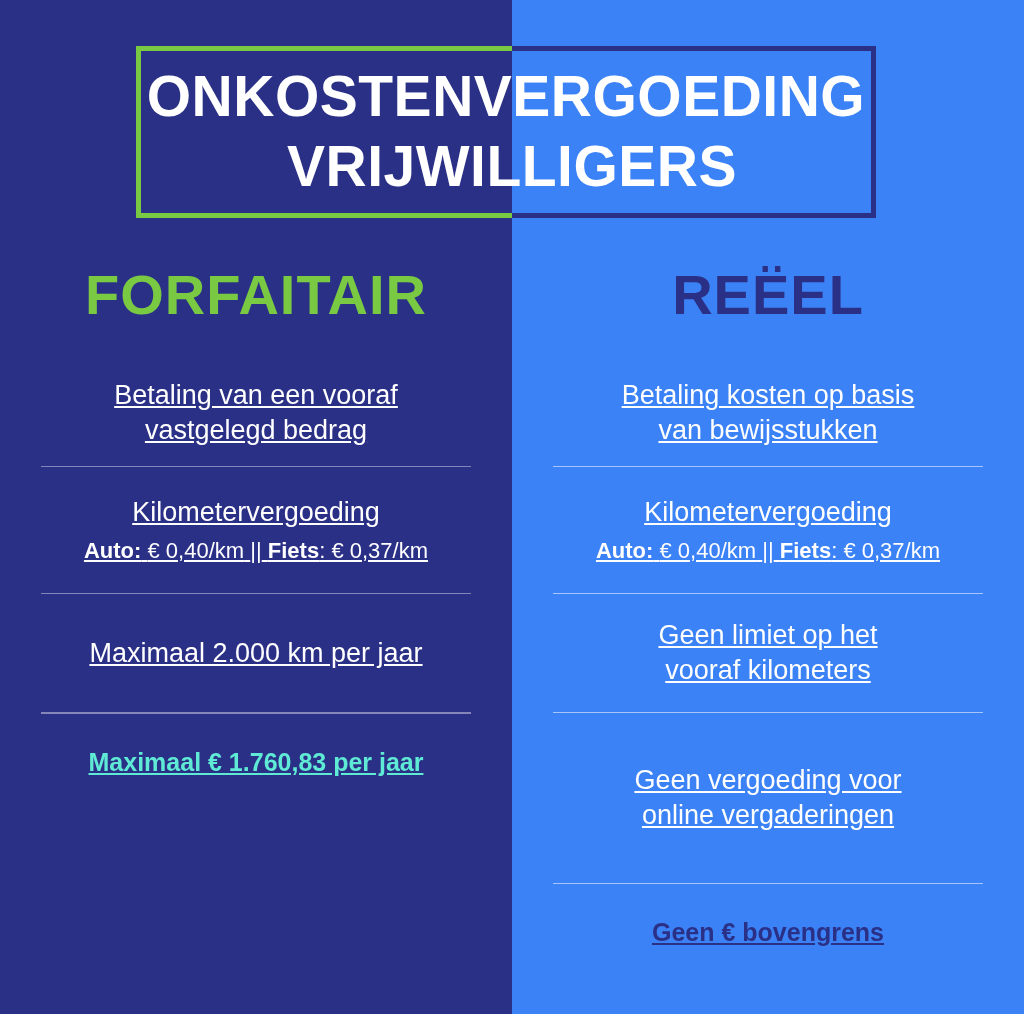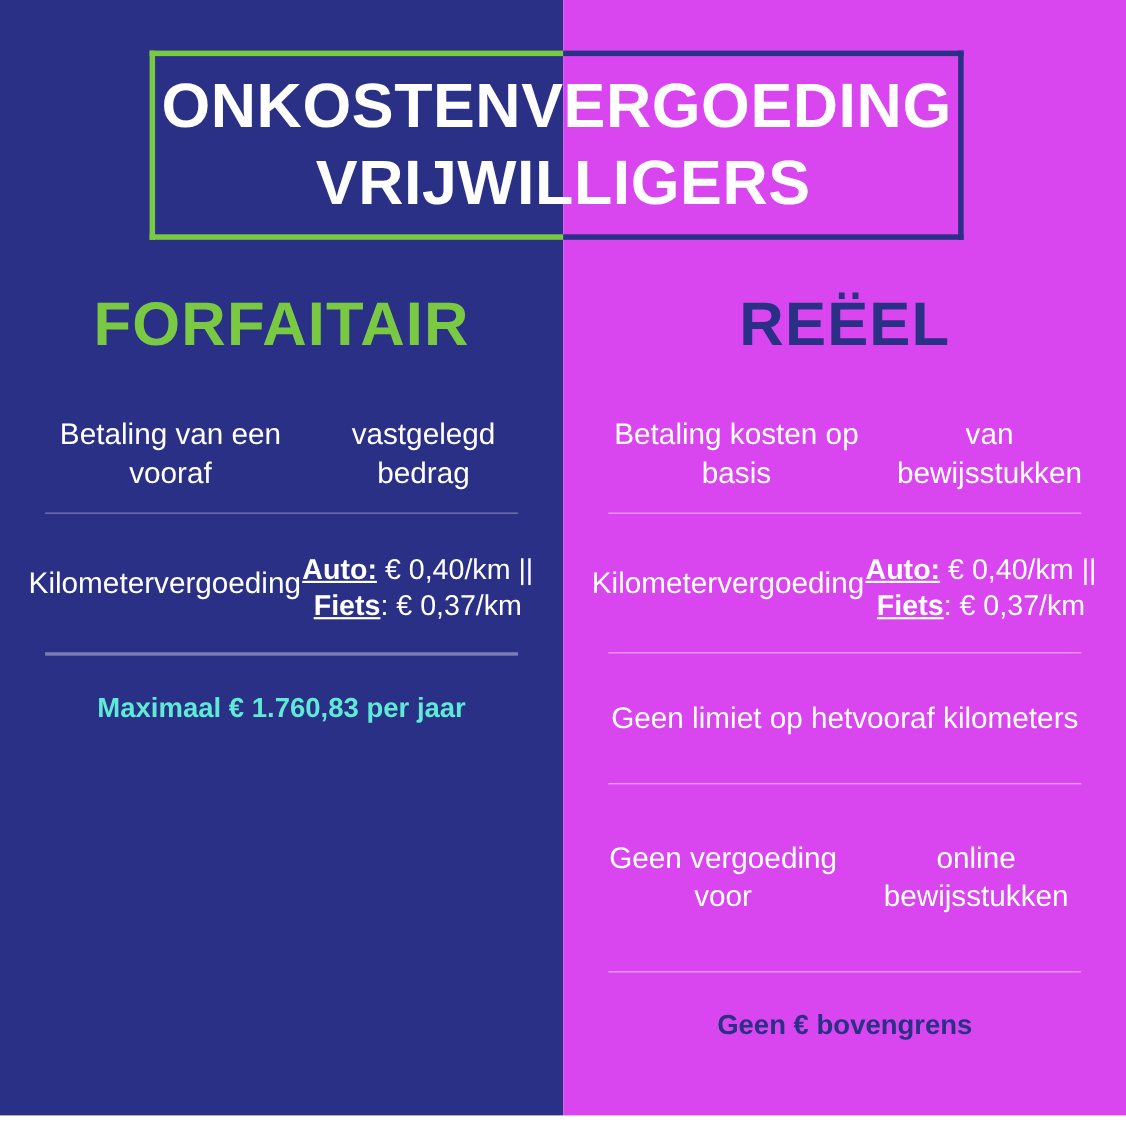--- a/index.html
+++ b/index.html
@@ -21,21 +21,21 @@
   .column {
     position: relative;
     width: 512px;
     height: 1014px;
     box-sizing: border-box;
   }
   .col-left {
     background: #2b3087;
   }
   .col-right {
-    background: #d946ef;
+    background: #3b82f6;
   }
 
   
   .title-banner {
     position: absolute;
     left: 136px;
     top: 46px;
     width: 641px;
     height: 172px;
     box-sizing: border-box;
@@ -99,42 +99,43 @@
   .rows {
     position: absolute;
     top: 360px;
     left: 0;
     width: 512px;
   }
   .row {
     box-sizing: border-box;
     padding: 0 26px;
     display: flex;
-    flex-direction: row;
+    flex-direction: column;
     align-items: center;
     justify-content: center;
-    text-align: center;
+    text-align: left;
+    text-decoration: underline;
   }
   .row p {
     margin: 0;
     line-height: 1.28;
   }
   .col-left .row { color: #ffffff; }
   .col-right .row { color: #ffffff; }
 
   .r1 { height: 106px; font-size: 27px; }
   .r2 { height: 126px; font-size: 27px; }
   .r3 { height: 118px; font-size: 27px; }
   .r4 { height: 170px; font-size: 27px; }
   .r5 { height: 100px; font-size: 25px; font-weight: bold; }
 
   .col-left .r5 { color: #5eead4; }
   .col-right .r5 { color: #2b3087; }
 
-  .kmline { margin-top: 8px !important; font-size: 26px; }
+  .kmline { margin-top: 8px !important; font-size: 22px; }
   .u { text-decoration: underline; font-weight: bold; }
 
   .divider {
     height: 1px;
     margin: 0 auto;
     width: 430px;
   }
   .col-left .divider { background: rgba(255,255,255,0.42); }
   .col-right .divider { background: rgba(255,255,255,0.55); }
 
@@ -162,20 +163,23 @@
         <p>Kilometervergoeding</p>
         <p class="kmline">
           <span class="u">Auto:</span>
           <span>€ 0,40/km</span>
           <span>||</span>
           <span class="u">Fiets</span><span>: € 0,37/km</span>
         </p>
       </div>
       <div class="divider"></div>
 
+      <div class="row r3">
+        <p>Maximaal 2.000 km per jaar</p>
+      </div>
       <div class="divider"></div>
 
       <div class="divider"></div>
 
       <div class="row r5">
         <p class="r5-line">Maximaal € 1.760,83 per jaar</p>
       </div>
 
     </div>
   </div>
@@ -203,21 +207,21 @@
       <div class="divider"></div>
 
       <div class="row r3">
         <p>Geen limiet op het</p>
         <p>vooraf kilometers</p>
       </div>
       <div class="divider"></div>
 
       <div class="row r4">
         <p>Geen vergoeding voor</p>
-        <p>online bewijsstukken</p>
+        <p>online vergaderingen</p>
       </div>
       <div class="divider"></div>
 
       <div class="row r5">
         <p class="r5-line">Geen € bovengrens</p>
       </div>
 
     </div>
   </div>
 

